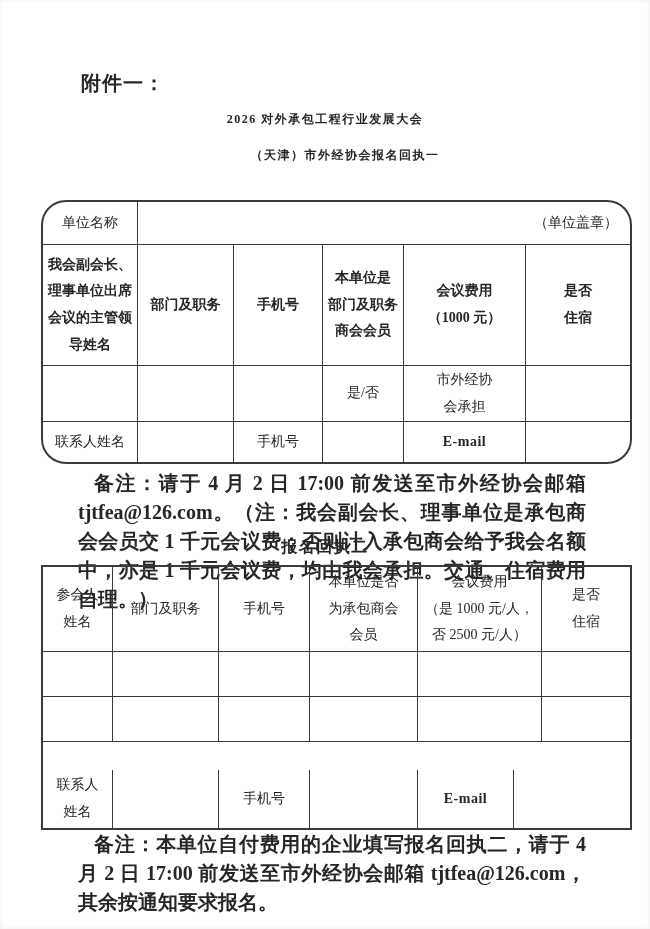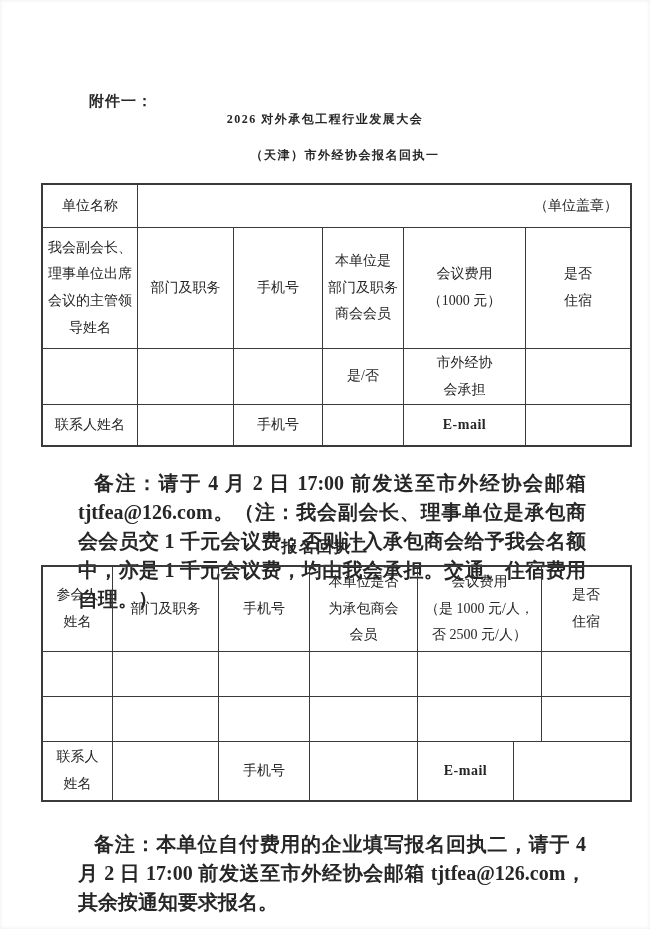--- a/index.html
+++ b/index.html
@@ -6,22 +6,22 @@
   .page{
     position:relative;
     width:650px;height:929px;
     background:#ffffff;
     font-family:"Liberation Serif","DejaVu Serif",serif;
     color:#262626;
     overflow:hidden;
     box-shadow:inset 0 0 4px rgba(0,0,0,0.08);
   }
   .attachment{
-    position:absolute;left:89px;top:70px;
-    font-size:15px;font-weight:bold;letter-spacing:1px;margin-top:22px;
+    position:absolute;left:81px;top:70px;
+    font-size:20px;font-weight:bold;letter-spacing:1px;
   }
   .title{
     position:absolute;left:0;width:650px;text-align:center;
     font-size:12px;font-weight:bold;letter-spacing:1.5px;
   }
   .title1{top:111px;}
   .title2{top:147px;margin-left:20px;}
   .tbl{
     position:absolute;left:41px;width:587px;
     border:2px solid #3a3a3a;
@@ -38,21 +38,21 @@
     border-right:1px solid #3a3a3a;
     overflow:hidden;
     box-sizing:border-box;
   }
   .cell:last-child{border-right:none;}
   .cell.stamp{justify-content:flex-end;padding-right:12px;}
   .cell.latin{font-weight:bold;letter-spacing:0.5px;}
   .t1 .trow.body{grid-template-columns:95px 96px 89px 81px 122px 104px;}
   .t1 .trow.first{grid-template-columns:95px 1fr;}
   .t2 .trow.body{grid-template-columns:70px 106px 91px 108px 124px 88px;}
-  .t2 .trow.lastrow{grid-template-columns:70px 106px 91px 108px 96px 116px;}
+  .t2 .trow.lastrow{grid-template-columns:70px 106px 91px 108px 96px 116px;margin-top:28px;}
   .note{
     position:absolute;left:78px;width:508px;
     font-size:20px;font-weight:600;
     line-height:29px;
     text-indent:16px;
     text-align:justify;
   }
   .note1{top:449px;}
   .note2{top:810px;}
   .section-title{
@@ -66,26 +66,26 @@
 </style>
 </head>
 <body>
 
 <div class="page">
 
   <div class="attachment">附件一：</div>
   <div class="title title1">2026 对外承包工程行业发展大会</div>
   <div class="title title2">（天津）市外经协会报名回执一</div>
 
-  <div class="tbl t1" style="top:183px;">
+  <div class="tbl t1" style="top:200px;border-radius:25px;">
     <div class="trow first hasline" style="height:42px;">
       <div class="cell">单位名称</div>
       <div class="cell stamp">（单位盖章）</div>
     </div>
-    <div class="trow body hasline" style="height:120px;">
+    <div class="trow body hasline" style="height:120px;font-weight:bold;">
       <div class="cell">我会副会长、理事单位出席会议的主管领导姓名</div>
       <div class="cell">部门及职务</div>
       <div class="cell">手机号</div>
       <div class="cell">本单位是
 部门及职务
 商会会员</div>
       <div class="cell">会议费用
 （1000 元）</div>
       <div class="cell">是否
 住宿</div>

